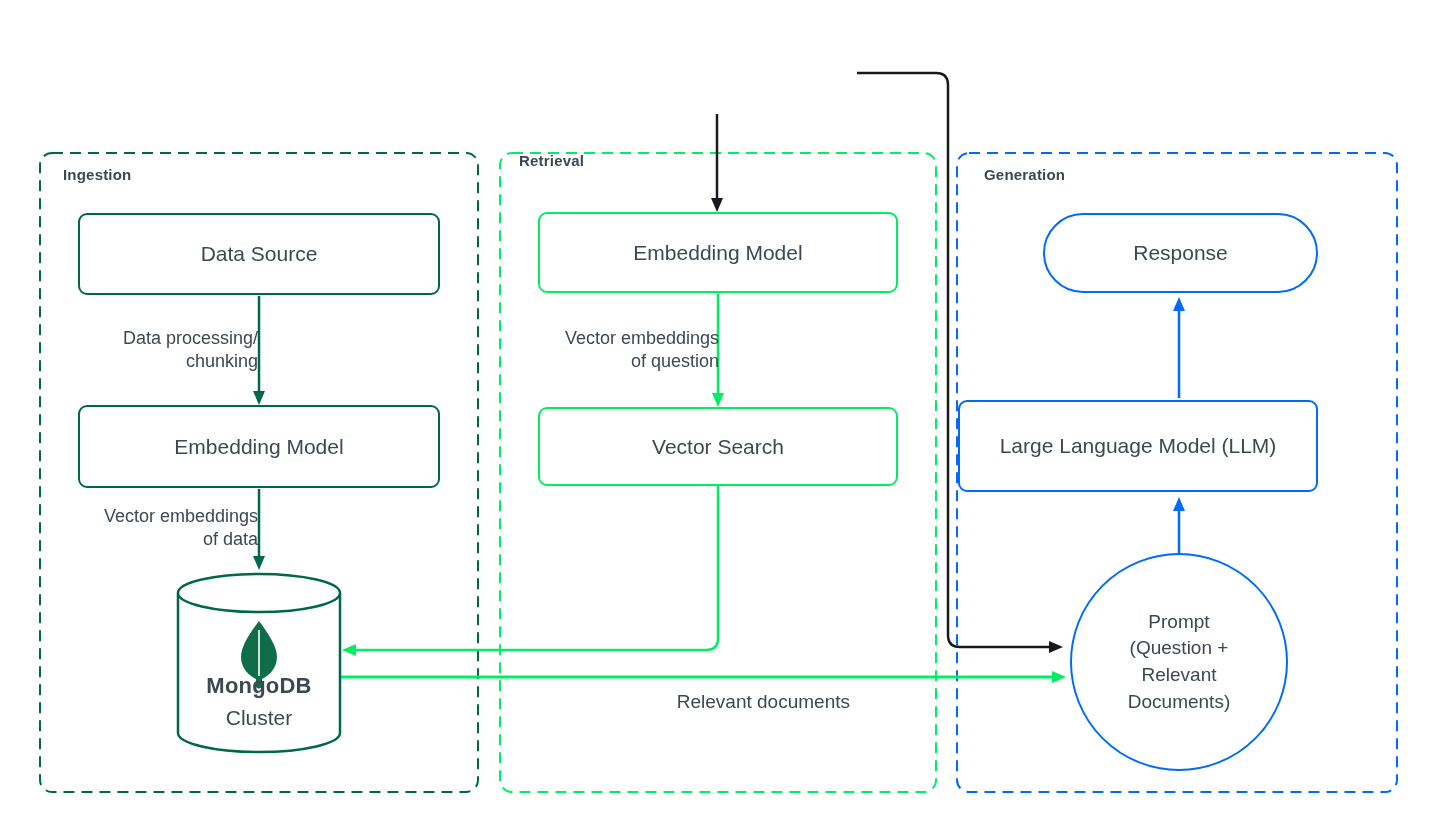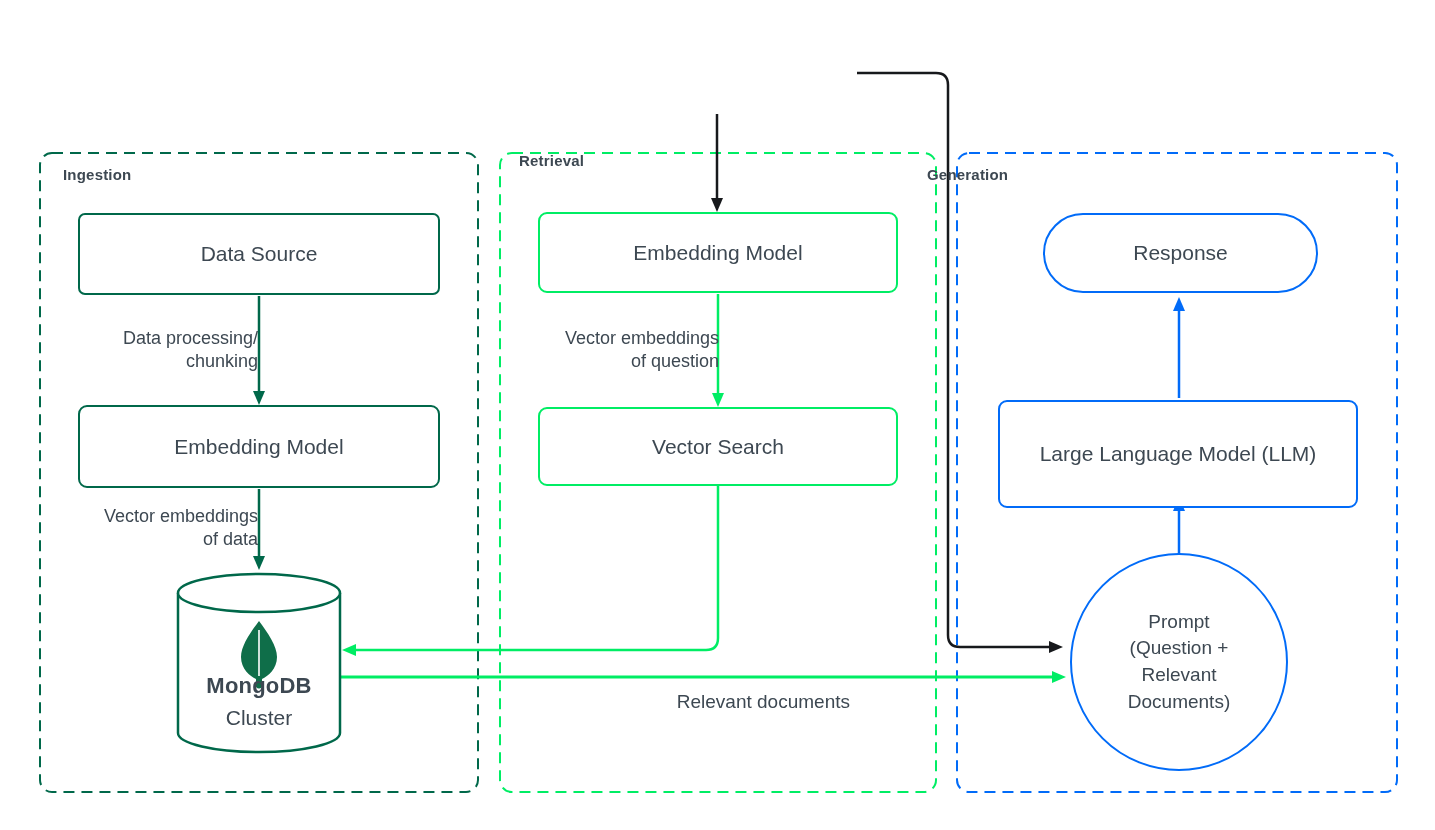--- a/index.html
+++ b/index.html
@@ -89,25 +89,25 @@
     </g>
   </svg>
 
 
   <div style="position:absolute;left:39px;top:152px;width:440px;height:641px;">
     <div class="section-title" style="left:24px;top:14px;position:absolute;">Ingestion</div>
   </div>
   <div style="position:absolute;left:499px;top:152px;width:437px;height:641px;">
     <div class="section-title" style="left:20px;top:0;position:absolute;">Retrieval</div>
   </div>
-  <div style="position:absolute;left:900px;top:152px;width:441px;height:641px;text-decoration:underline;">
+  <div style="position:absolute;left:957px;top:152px;width:441px;height:641px;text-decoration:underline;">
     <div class="section-title" style="left:27px;top:14px;position:absolute;">Generation</div>
   </div>
 
-  <div class="node box b-forest" style="left:78px;top:213px;width:362px;height:82px;border-radius:7px;">
+  <div class="node box b-forest" style="left:78px;top:213px;width:362px;height:82px;">
     <span>Data Source</span>
   </div>
   <div class="edge-label" style="left:58px;top:327px;width:200px;">Data processing/
 chunking</div>
   <div class="node box b-forest" style="left:78px;top:405px;width:362px;height:83px;">
     <span>Embedding Model</span>
   </div>
   <div class="edge-label" style="left:58px;top:505px;width:200px;">Vector embeddings
 of data</div>
   <div class="cyl-text line1">MongoDB</div>
@@ -119,21 +119,21 @@
   <div class="edge-label" style="left:519px;top:327px;width:200px;">Vector embeddings
 of question</div>
   <div class="node box b-green" style="left:538px;top:407px;width:360px;height:79px;">
     <span>Vector Search</span>
   </div>
   <div class="edge-label" style="left:590px;top:690px;width:260px;font-size:19px;">Relevant documents</div>
 
   <div class="node pill b-blue" style="left:1043px;top:213px;width:275px;height:80px;">
     <span>Response</span>
   </div>
-  <div class="node box b-blue" style="left:998px;top:400px;width:360px;height:108px;">
+  <div class="node box b-blue" style="left:958px;top:400px;width:360px;height:92px;">
     <span>Large Language Model (LLM)</span>
   </div>
   <div class="prompt-circle">
     <span style="white-space:pre-line;">Prompt
 (Question +
 Relevant
 Documents)</span>
   </div>
 
 </div>

